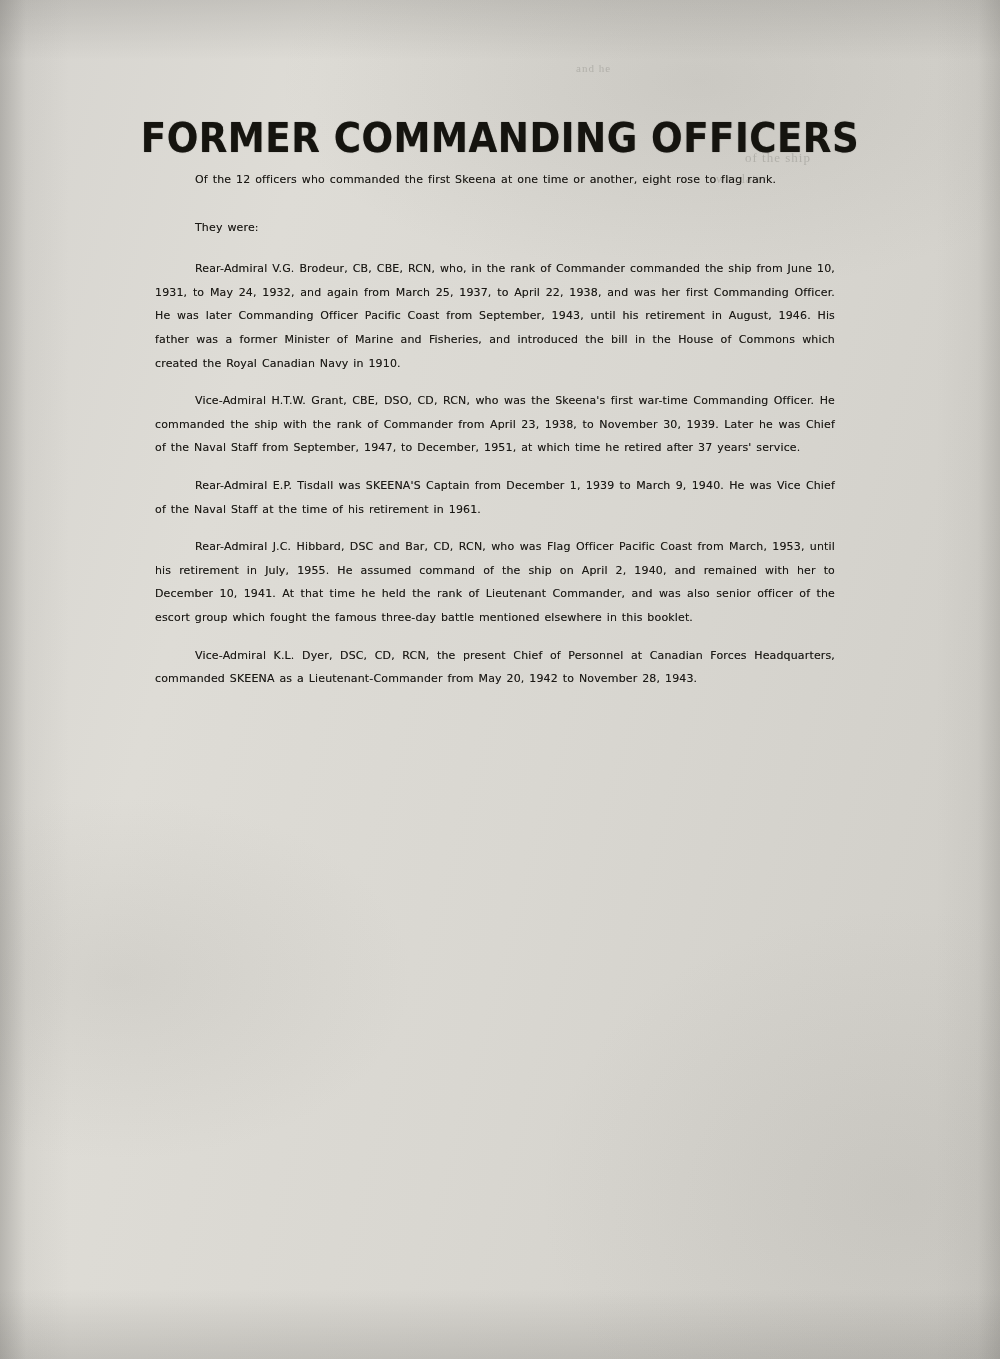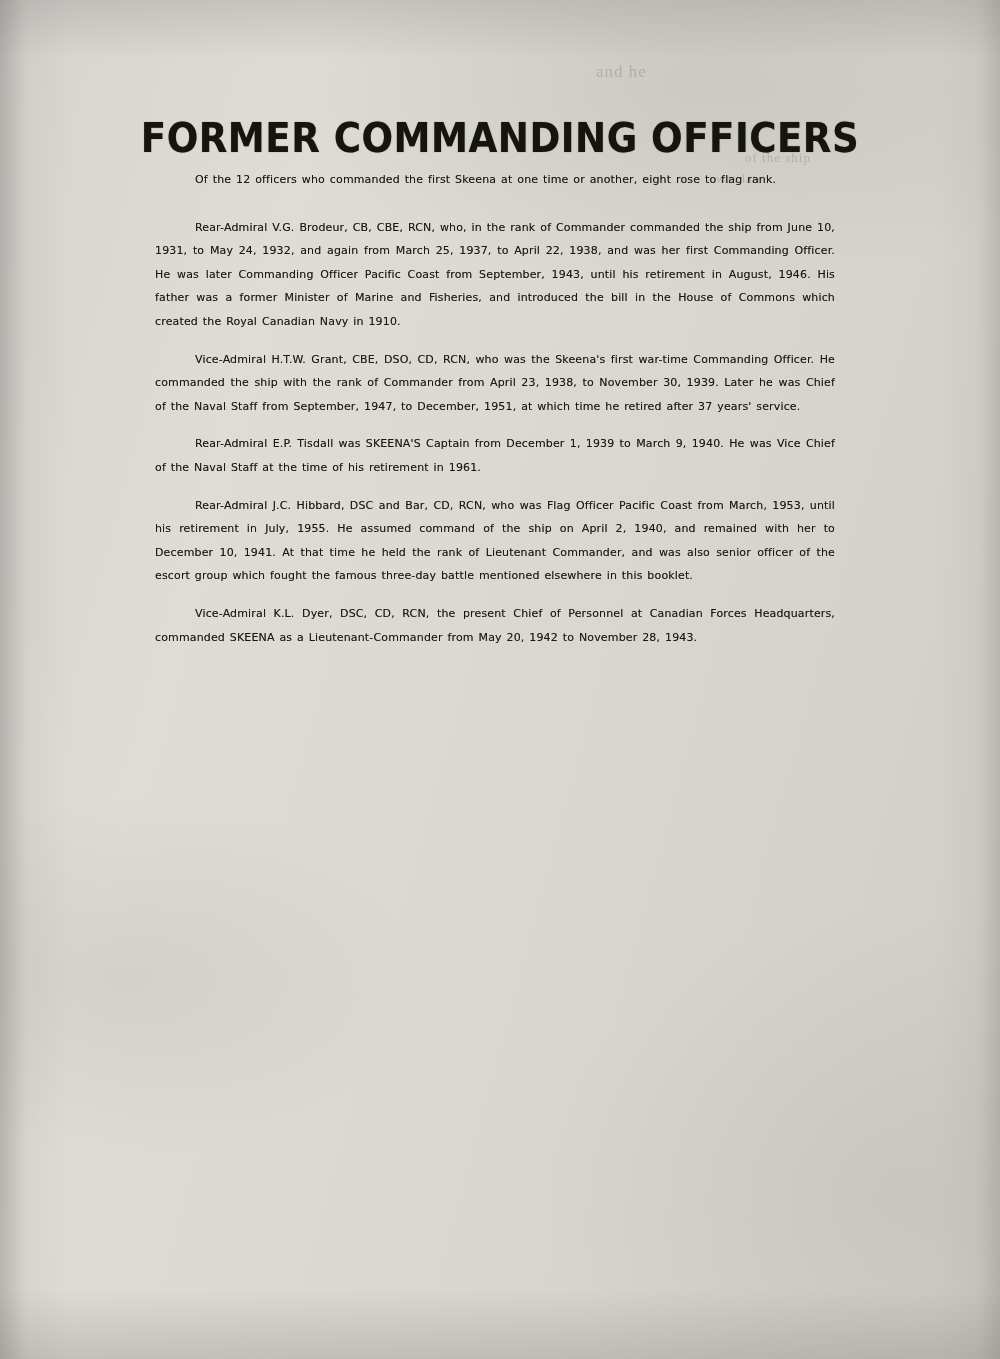--- a/index.html
+++ b/index.html
@@ -43,21 +43,21 @@
   .ghost {
     position: absolute;
     color: rgba(110,108,104,0.30);
     font-family: "Liberation Serif", serif;
     letter-spacing: 1px;
     user-select: none;
     pointer-events: none;
   }
   .ghost.g1 { top: 150px; left: 700px; font-size: 13px; margin-left: 45px; }
   .ghost.g2 { top: 172px; left: 716px; font-size: 12px; font-family: Liberation Serif, serif; }
-  .ghost.g3 { top: 62px;  left: 596px; font-size: 17px; }
+  .ghost.g3 { top: 62px;  left: 576px; font-size: 11px; }
 
   .content {
     position: relative;
     padding: 0;
   }
 
   .doc-title {
     position: absolute;
     top: 88px;
     left: 0;
@@ -114,20 +114,21 @@
   <span class="ghost g2">was later</span>
 
   <div class="content">
 
     <h1 class="doc-title">FORMER COMMANDING OFFICERS</h1>
 
     <div class="body-block">
 
       <p class="para intro">Of the 12 officers who commanded the first Skeena at one time or another, eight rose to flag rank.</p>
 
+      <p class="para short they-were">They were:</p>
 
       <p class="para">Rear-Admiral V.G. Brodeur, CB, CBE, RCN, who, in the rank of Commander commanded the ship from June 10, 1931, to May 24, 1932, and again from March 25, 1937, to April 22, 1938, and was her first Commanding Officer. He was later Commanding Officer Pacific Coast from September, 1943, until his retirement in August, 1946. His father was a former Minister of Marine and Fisheries, and introduced the bill in the House of Commons which created the Royal Canadian Navy in 1910.</p>
 
 
 
       <p class="para">Vice-Admiral H.T.W. Grant, CBE, DSO, CD, RCN, who was the Skeena's first war-time Commanding Officer. He commanded the ship with the rank of Commander from April 23, 1938, to November 30, 1939. Later he was Chief of the Naval Staff from September, 1947, to December, 1951, at which time he retired after 37 years' service.</p>
 
       <p class="para">Rear-Admiral E.P. Tisdall was SKEENA'S Captain from December 1, 1939 to March 9, 1940. He was Vice Chief of the Naval Staff at the time of his retirement in 1961.</p>
 
 

